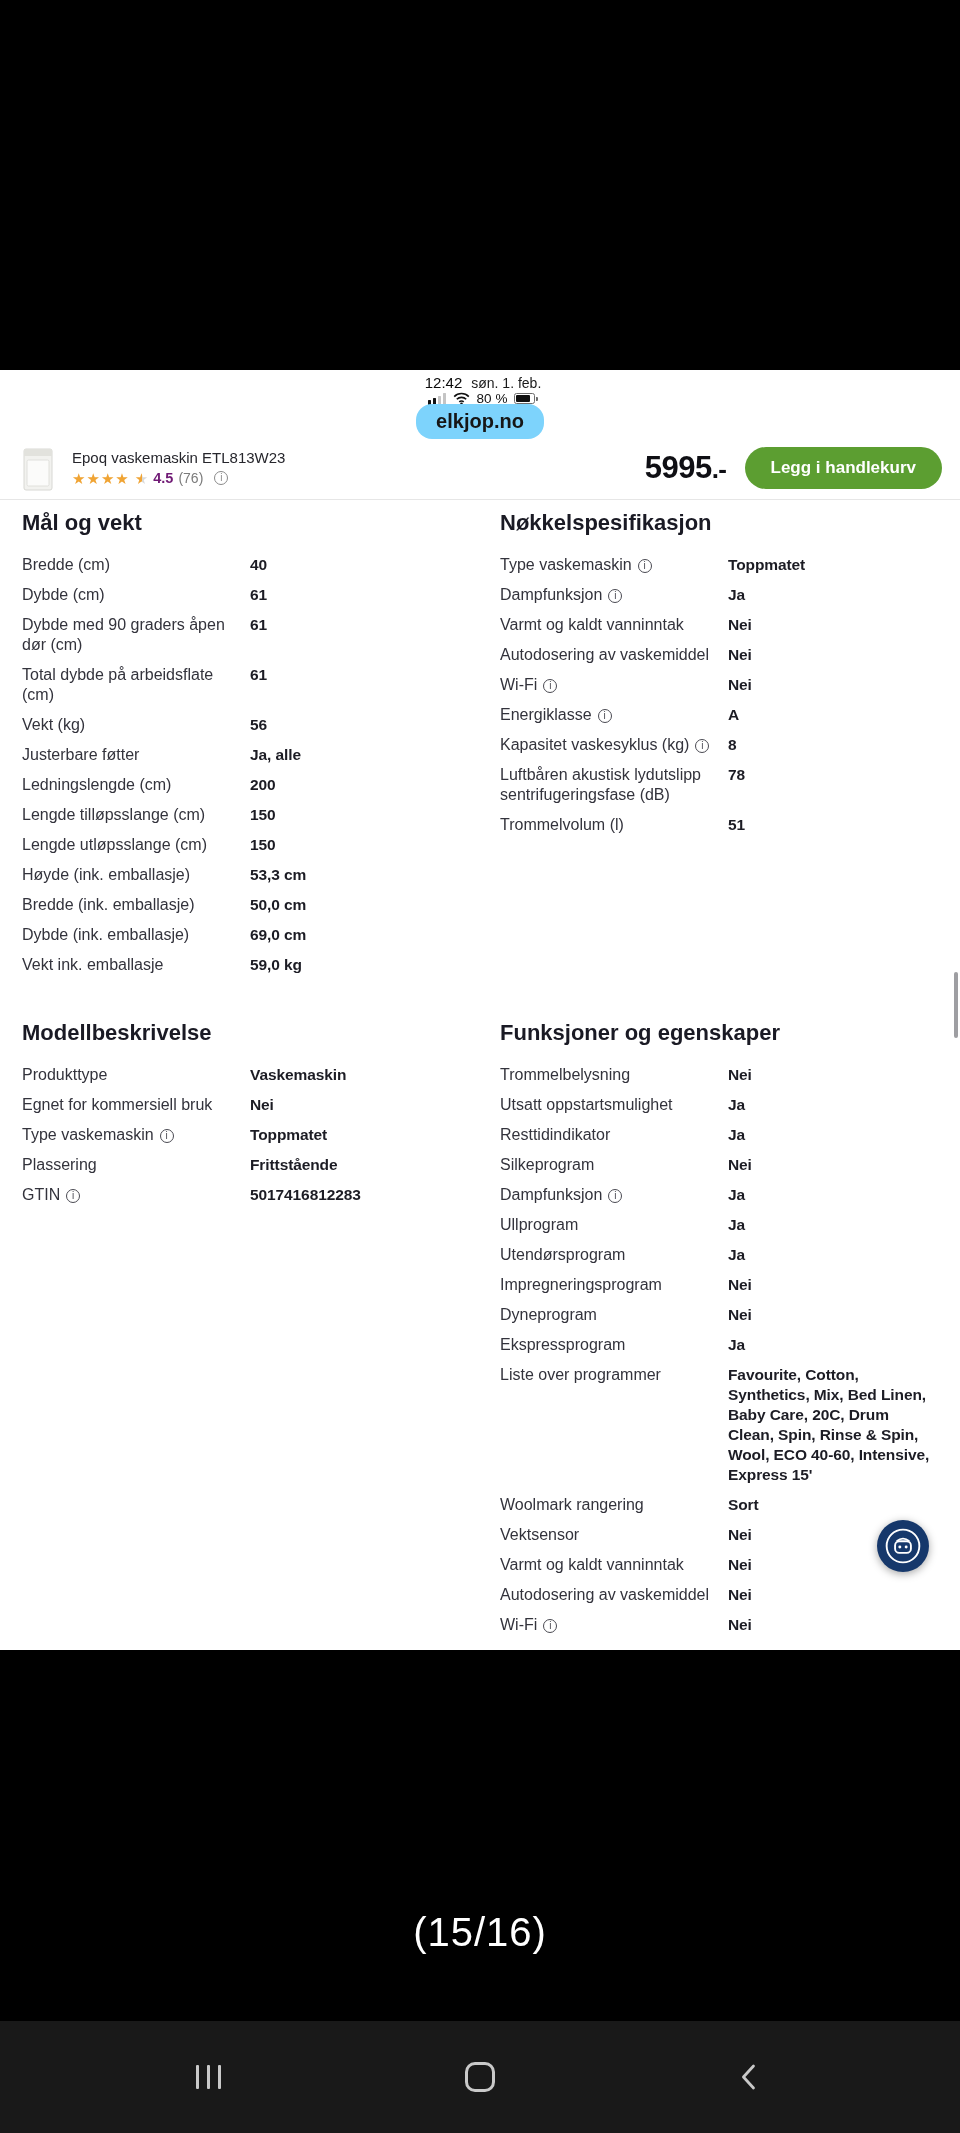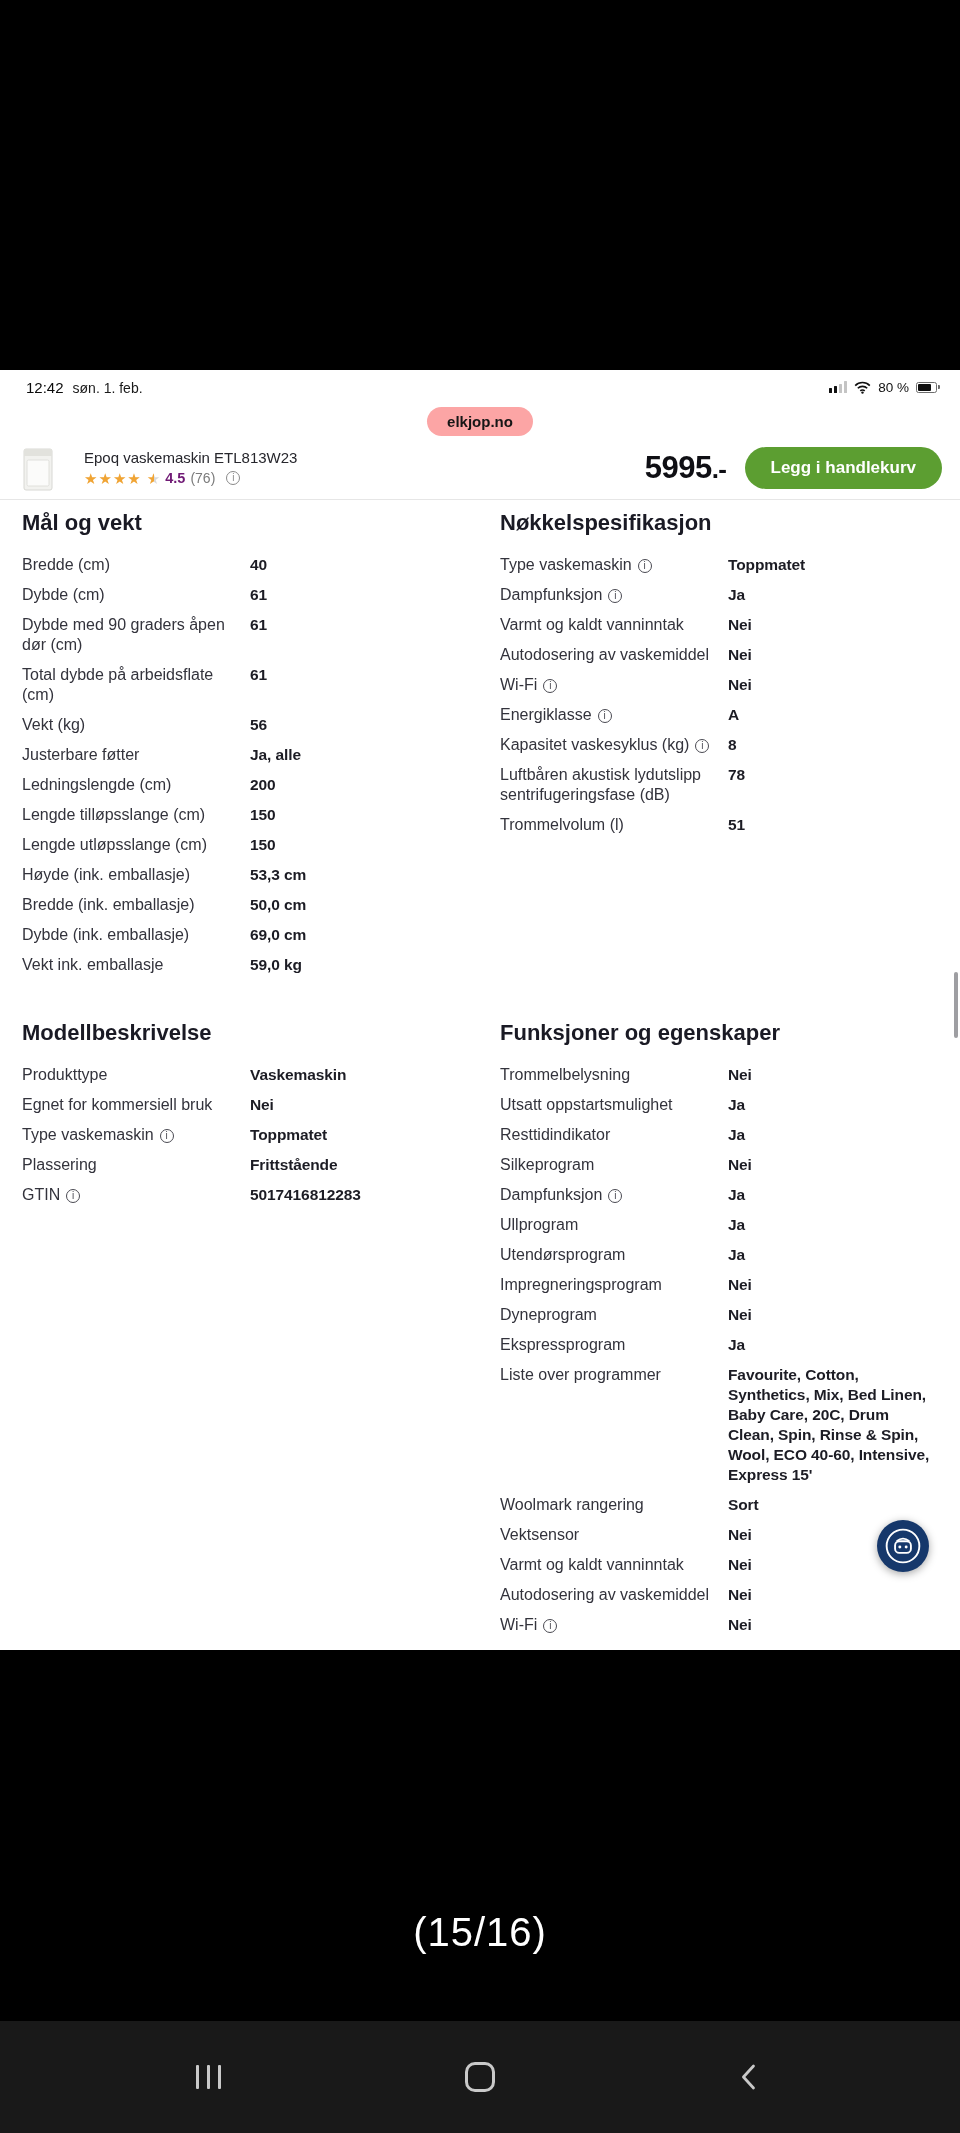--- a/index.html
+++ b/index.html
@@ -5,44 +5,44 @@
   * { margin:0; padding:0; box-sizing:border-box; }
   html,body { background:#000; }
   body { width:960px; font-family:"Liberation Sans", sans-serif; }
   .page { position:relative; width:960px; height:2133px; background:#000; overflow:hidden; }
 
   .black-top { height:370px; background:#000; }
 
   .screen { position:relative; background:#fff; height:1280px; overflow:hidden; }
 
   
-  .status-bar { height:30px; display:flex; align-items:center; justify-content:space-between; padding:4px 20px 0 26px; background:#fff; }
+  .status-bar { height:30px; display:flex; align-items:center; justify-content:space-between; padding:4px 20px 0 26px; background:#fff;flex-direction:column; }
   .status-left { font-size:15px; color:#0b0b0b; font-weight:500; }
   .status-left .date { font-weight:400; font-size:14px; margin-left:9px; color:#1a1a1a; }
   .status-right { display:flex; align-items:center; gap:7px; }
   .signal-bars { display:flex; align-items:flex-end; gap:2px; height:12px; }
   .signal-bars i { display:block; width:3px; border-radius:0.5px; }
   .signal-bars i:nth-child(1){ height:5px; background:#111; }
   .signal-bars i:nth-child(2){ height:7px; background:#111; }
   .signal-bars i:nth-child(3){ height:9px; background:#c4c4c4; }
   .signal-bars i:nth-child(4){ height:12px; background:#c4c4c4; }
   .batt-pct { font-size:13.5px; color:#111; }
   .battery-icon { display:inline-flex; align-items:center; }
   .battery-body { width:21px; height:11px; border:1px solid #6d6d6d; border-radius:2.5px; padding:1px; display:block; }
   .battery-fill { display:block; height:100%; width:78%; background:#101010; border-radius:1px; }
   .battery-tip { width:2px; height:4px; background:#6d6d6d; border-radius:0 1px 1px 0; margin-left:1px; }
 
   
   .url-bar { height:42px; background:#fff; display:flex; align-items:center; justify-content:center; }
-  .url-pill { background:#fca5a5; border-radius:16px; padding:6px 20px; font-size:15px; font-weight:600; color:#161616; cursor:pointer; }
+  .url-pill { background:#7dd3fc; border-radius:16px; padding:6px 20px; font-size:20px; font-weight:600; color:#161616; cursor:pointer; }
 
   
   .product-header { height:58px; display:flex; align-items:center; padding:0 16px 6px 20px; background:#fff; border-bottom:1px solid #e6e6e6; }
   .thumb { width:36px; height:48px; display:flex; align-items:center; justify-content:center; }
-  .p-info { margin-left:28px; }
+  .p-info { margin-left:16px; }
   .p-title { font-size:15px; color:#26262c; line-height:1.2; }
   .rating-row { display:flex; align-items:center; gap:5px; margin-top:3px; }
   .stars { color:#F0A434; font-size:15px; letter-spacing:1px; line-height:1; }
   .star-half { font-size:15px; line-height:1; color:#F0A434; }
   @supports ((-webkit-background-clip:text) or (background-clip:text)) {
     .star-half { background:linear-gradient(90deg,#F0A434 55%, #d9d9d9 55%); -webkit-background-clip:text; background-clip:text; color:transparent; }
   }
   .rating-val { font-weight:700; font-size:14.5px; color:#701a75; }
   .review-count { color:#7b7b7b; font-size:14px; }
   .spacer { flex:1; }

